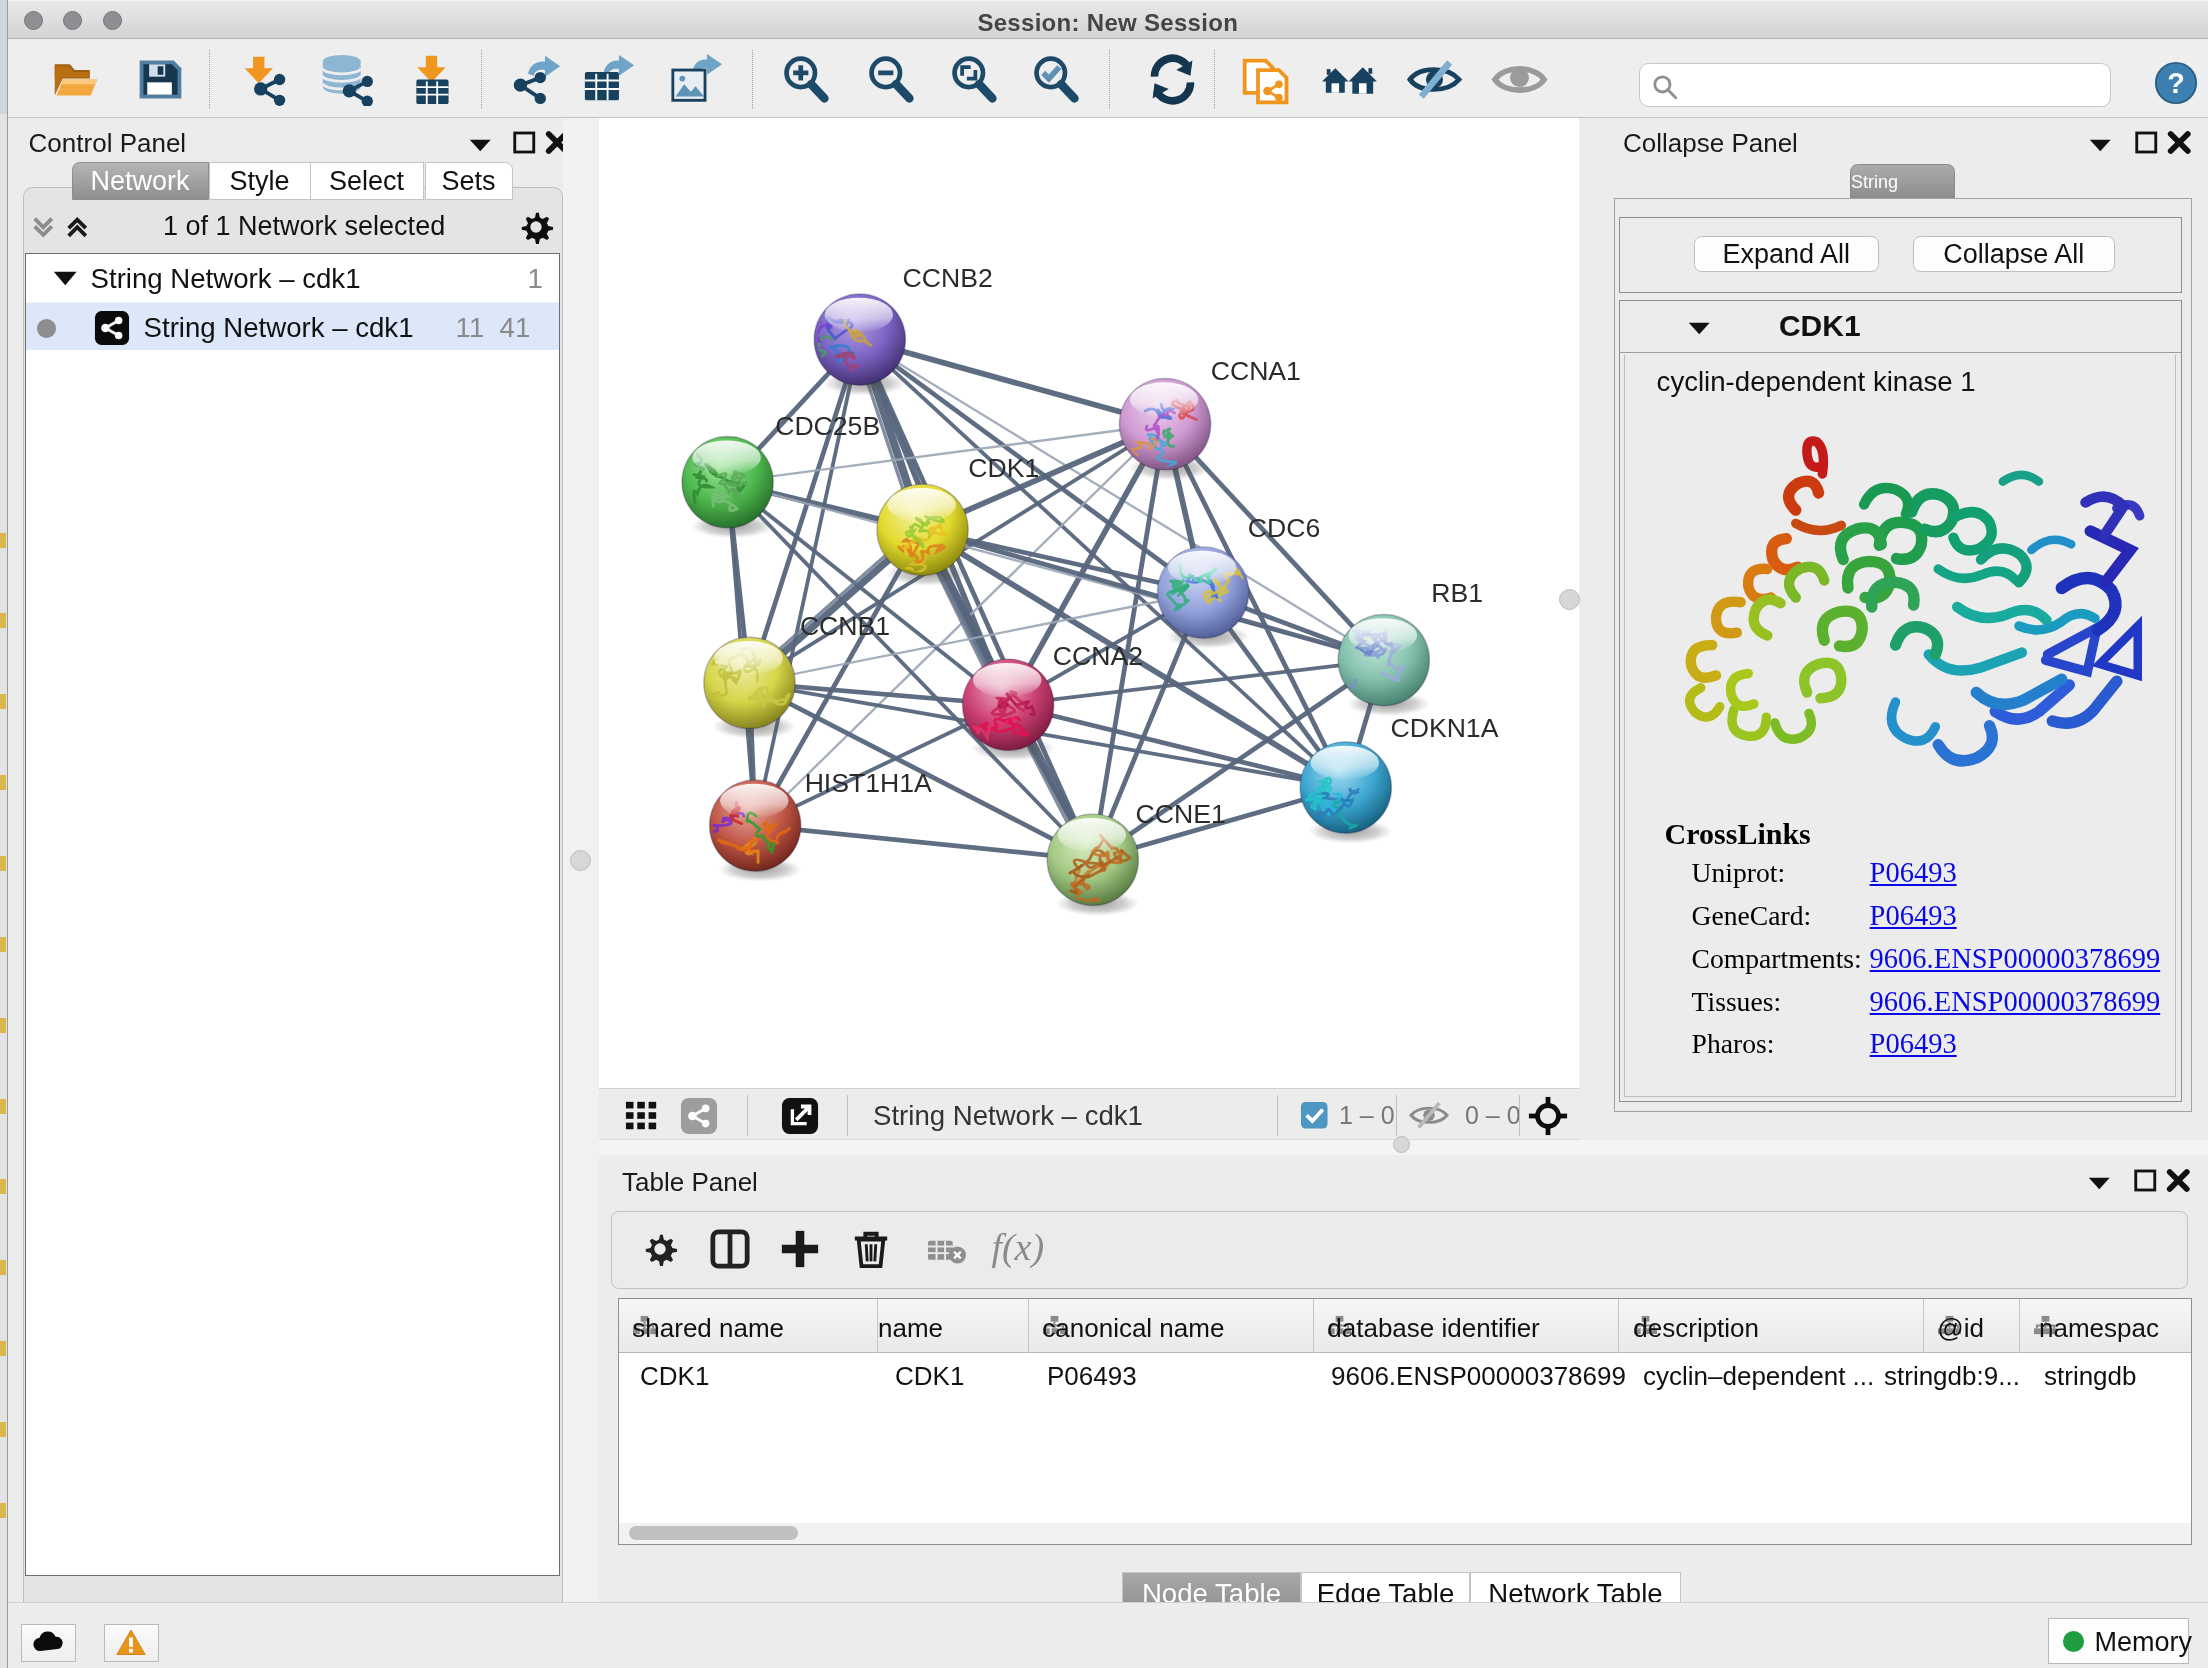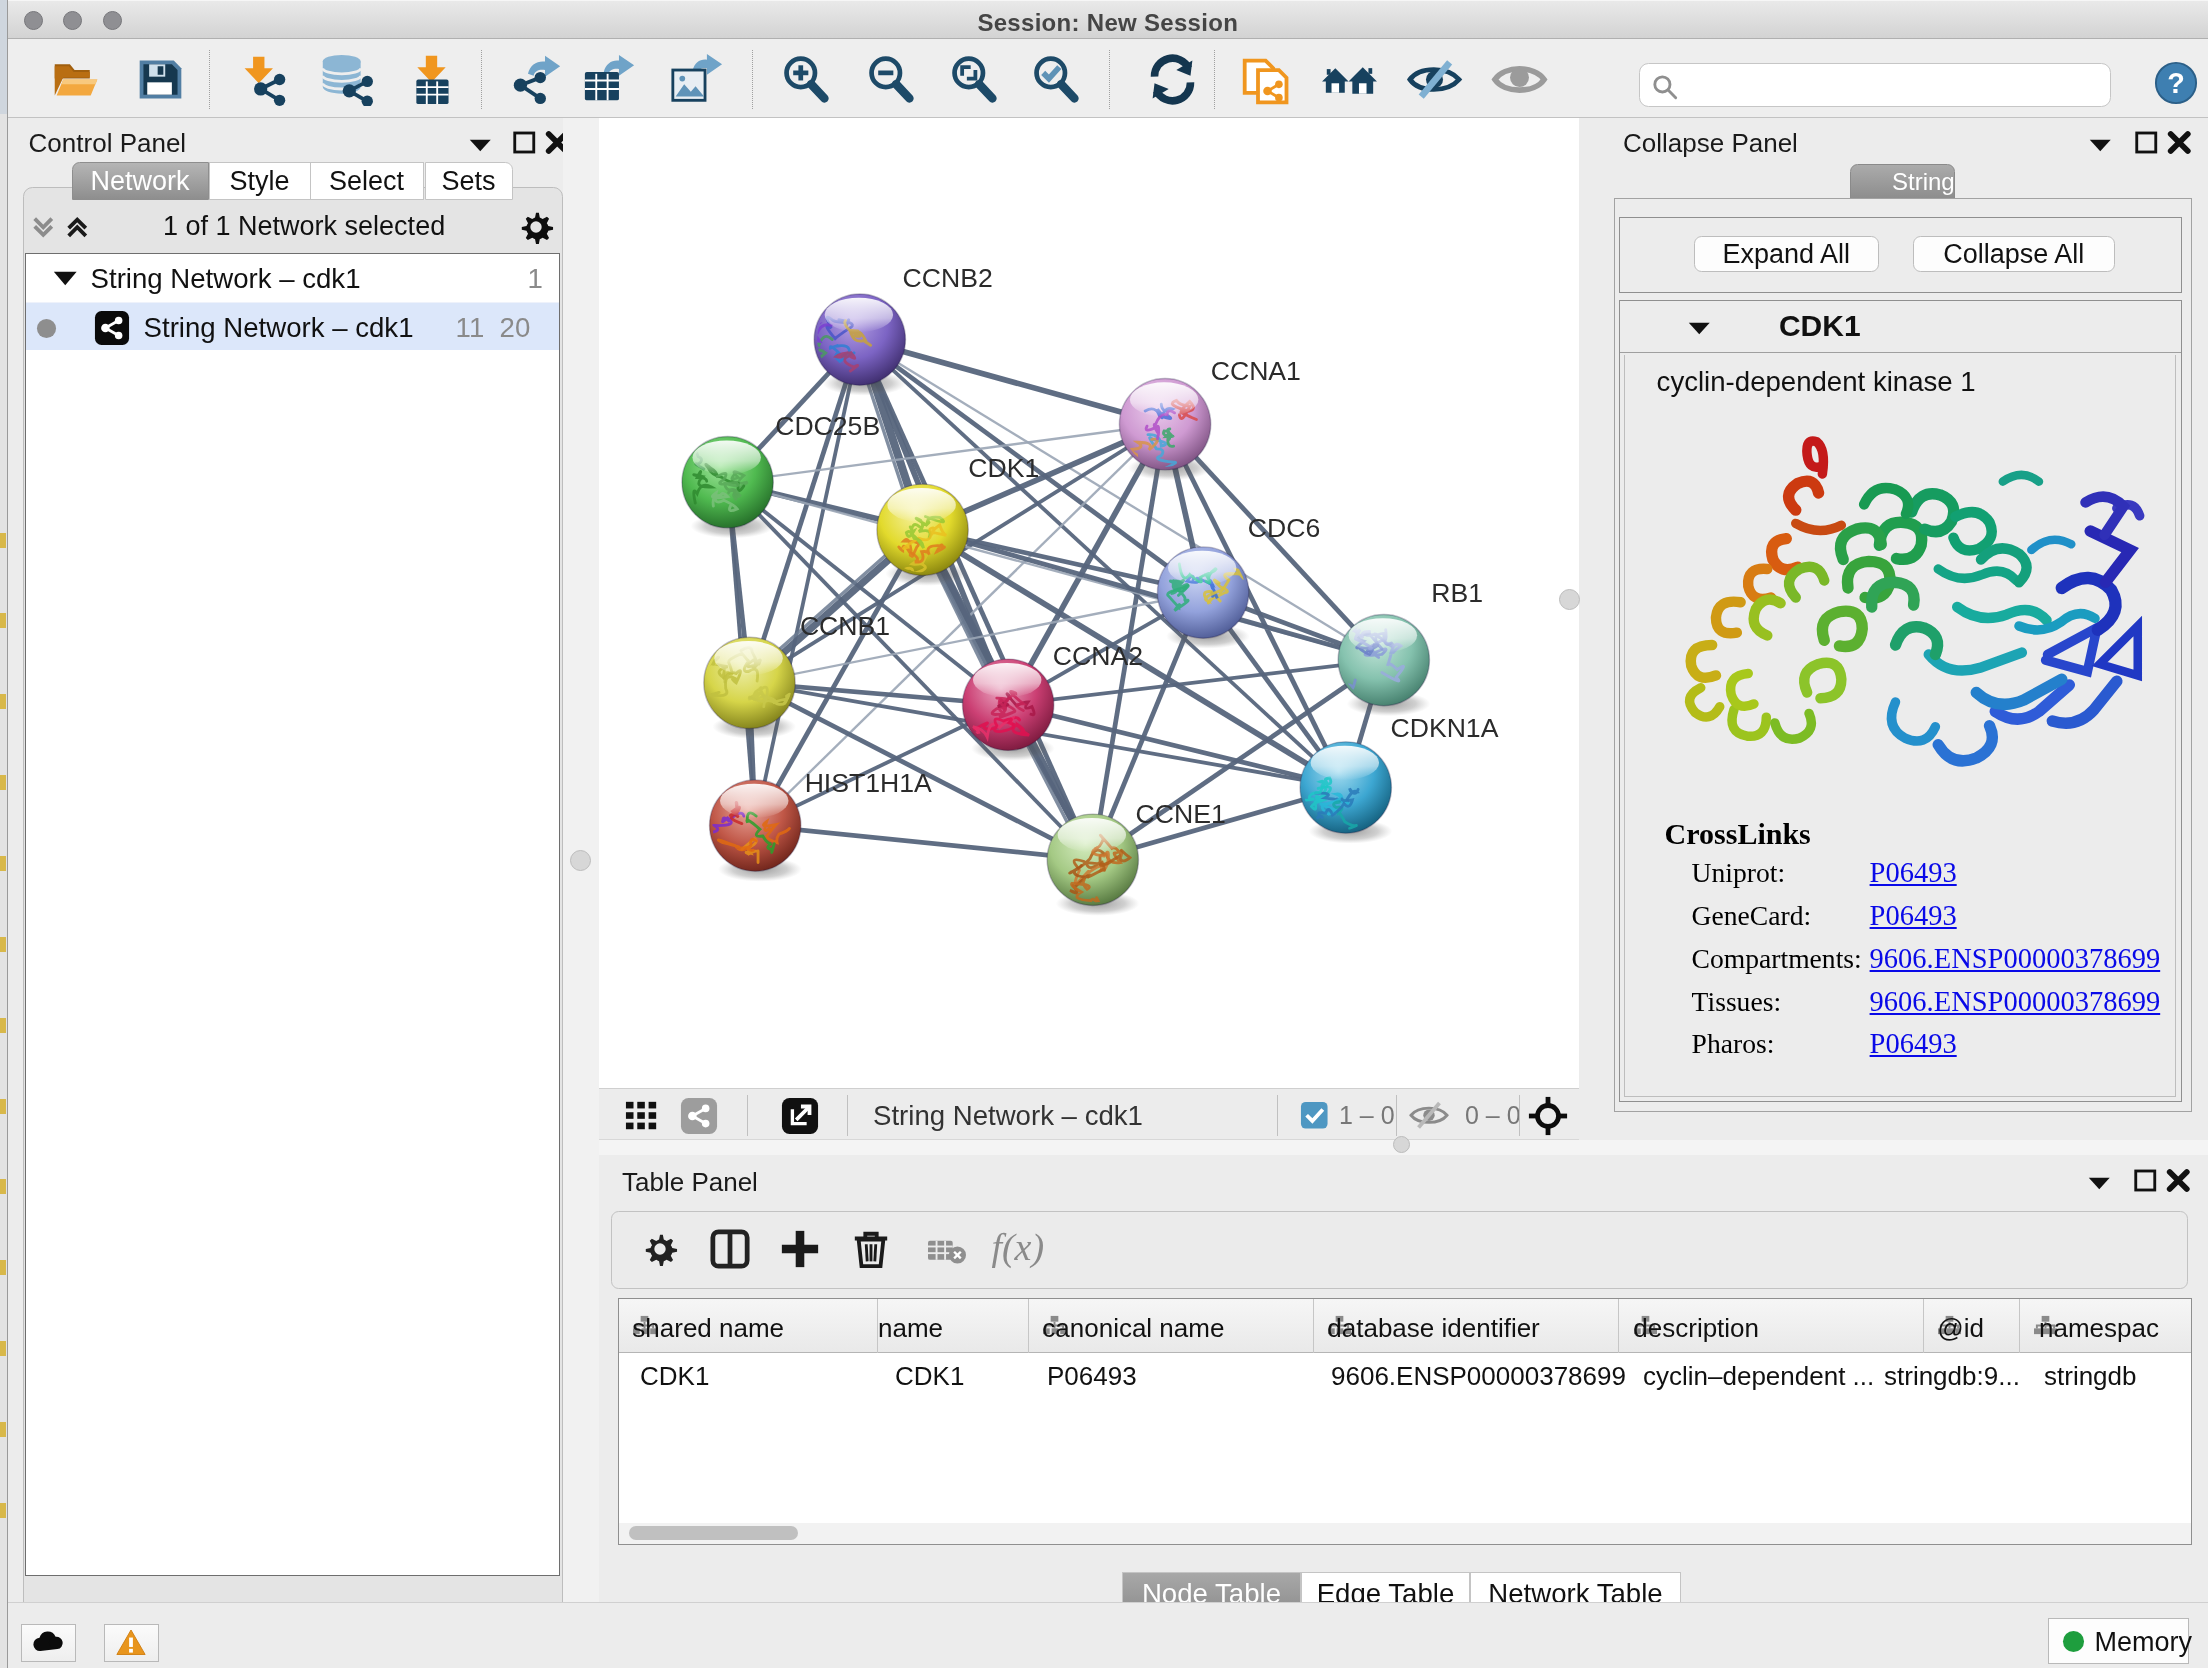--- a/index.html
+++ b/index.html
@@ -54,21 +54,21 @@
 
 #netview { position:absolute; left:599px; top:118px; width:980px; height:970px; background:#fff; }
 #netbar { position:absolute; left:599px; top:1088px; width:980px; height:52px;
   background:#ececec; border-top:1px solid #cfcfcf; border-bottom:1px solid #d8d8d8; font-size:27.6px; color:#333; }
 .nbdiv { position:absolute; top:5.7px; height:41px; width:0; border-left:1px solid #c0c0c0; }
 
 
 #rpanel { position:absolute; left:1582px; top:118px; width:627px; height:1022px; background:#ececec; }
 #rtab { position:absolute; left:268px; top:46px; width:105px; height:35px;
   background:linear-gradient(#ababab,#8d8d8d); border:1px solid #8a8a8a; border-radius:7.6px 7.6px 0 0;
-  color:#fff; font-size:24px; text-align:right; line-height:34px;padding-left:41px; }
+  color:#fff; font-size:18px; text-align:left; line-height:34px; }
 #r-outer { position:absolute; left:32px; top:80px; width:578px; height:914px;
   border:1.9px solid #a2a2a2; background:#ececec; }
 #r-btnbox { position:absolute; left:3.8px; top:18px; width:563px; height:76px; border:1.9px solid #8f8f8f; }
 .rbtn { position:absolute; top:18px; height:36px; background:#fdfdfd; border:1px solid #bdbdbd;
   border-radius:7.6px; font-size:27px; color:#111; text-align:center; line-height:34px; }
 #r-cdk { position:absolute; left:3.8px; top:101px; width:563px; height:802px; border:1.9px solid #8f8f8f; }
 #r-cdkhead { position:absolute; left:0; top:0; width:100%; height:52px; border-bottom:1.9px solid #9f9f9f; }
 #r-cdkbody { position:absolute; left:3.8px; top:54px; width:552px; height:742px; border:1px solid #bdbdbd; border-top:none; }
 .serif { font-family:"Liberation Serif", serif; }
 .xl-label { font-size:27.6px; color:#000; }
@@ -372,21 +372,21 @@
             <circle cx="26" cy="11" r="4"></circle>
             <circle cx="26" cy="27" r="4"></circle>
           </g>
         <g stroke="#fff" stroke-width="3">
             <line x1="12" y1="19" x2="26" y2="11"></line>
             <line x1="12" y1="19" x2="26" y2="27"></line>
           </g>
       </svg>
       <span class="abs" style="left:118px;top:8.6px">String Network – cdk1</span>
       <span class="num abs" style="left:430px;top:8.6px">11</span>
-      <span class="num abs" style="left:474px;top:8.6px">20</span>
+      <span class="num abs" style="left:474px;top:8.6px">41</span>
     </div>
   </div>
 </div>
 
 <div id="vsplit">
     <div class="knob" style="left:6.7px;top:732px"></div>
   </div>
 
 <div class="knob" style="left:1559px;top:589px;z-index:5"></div>
 <div id="netview">

